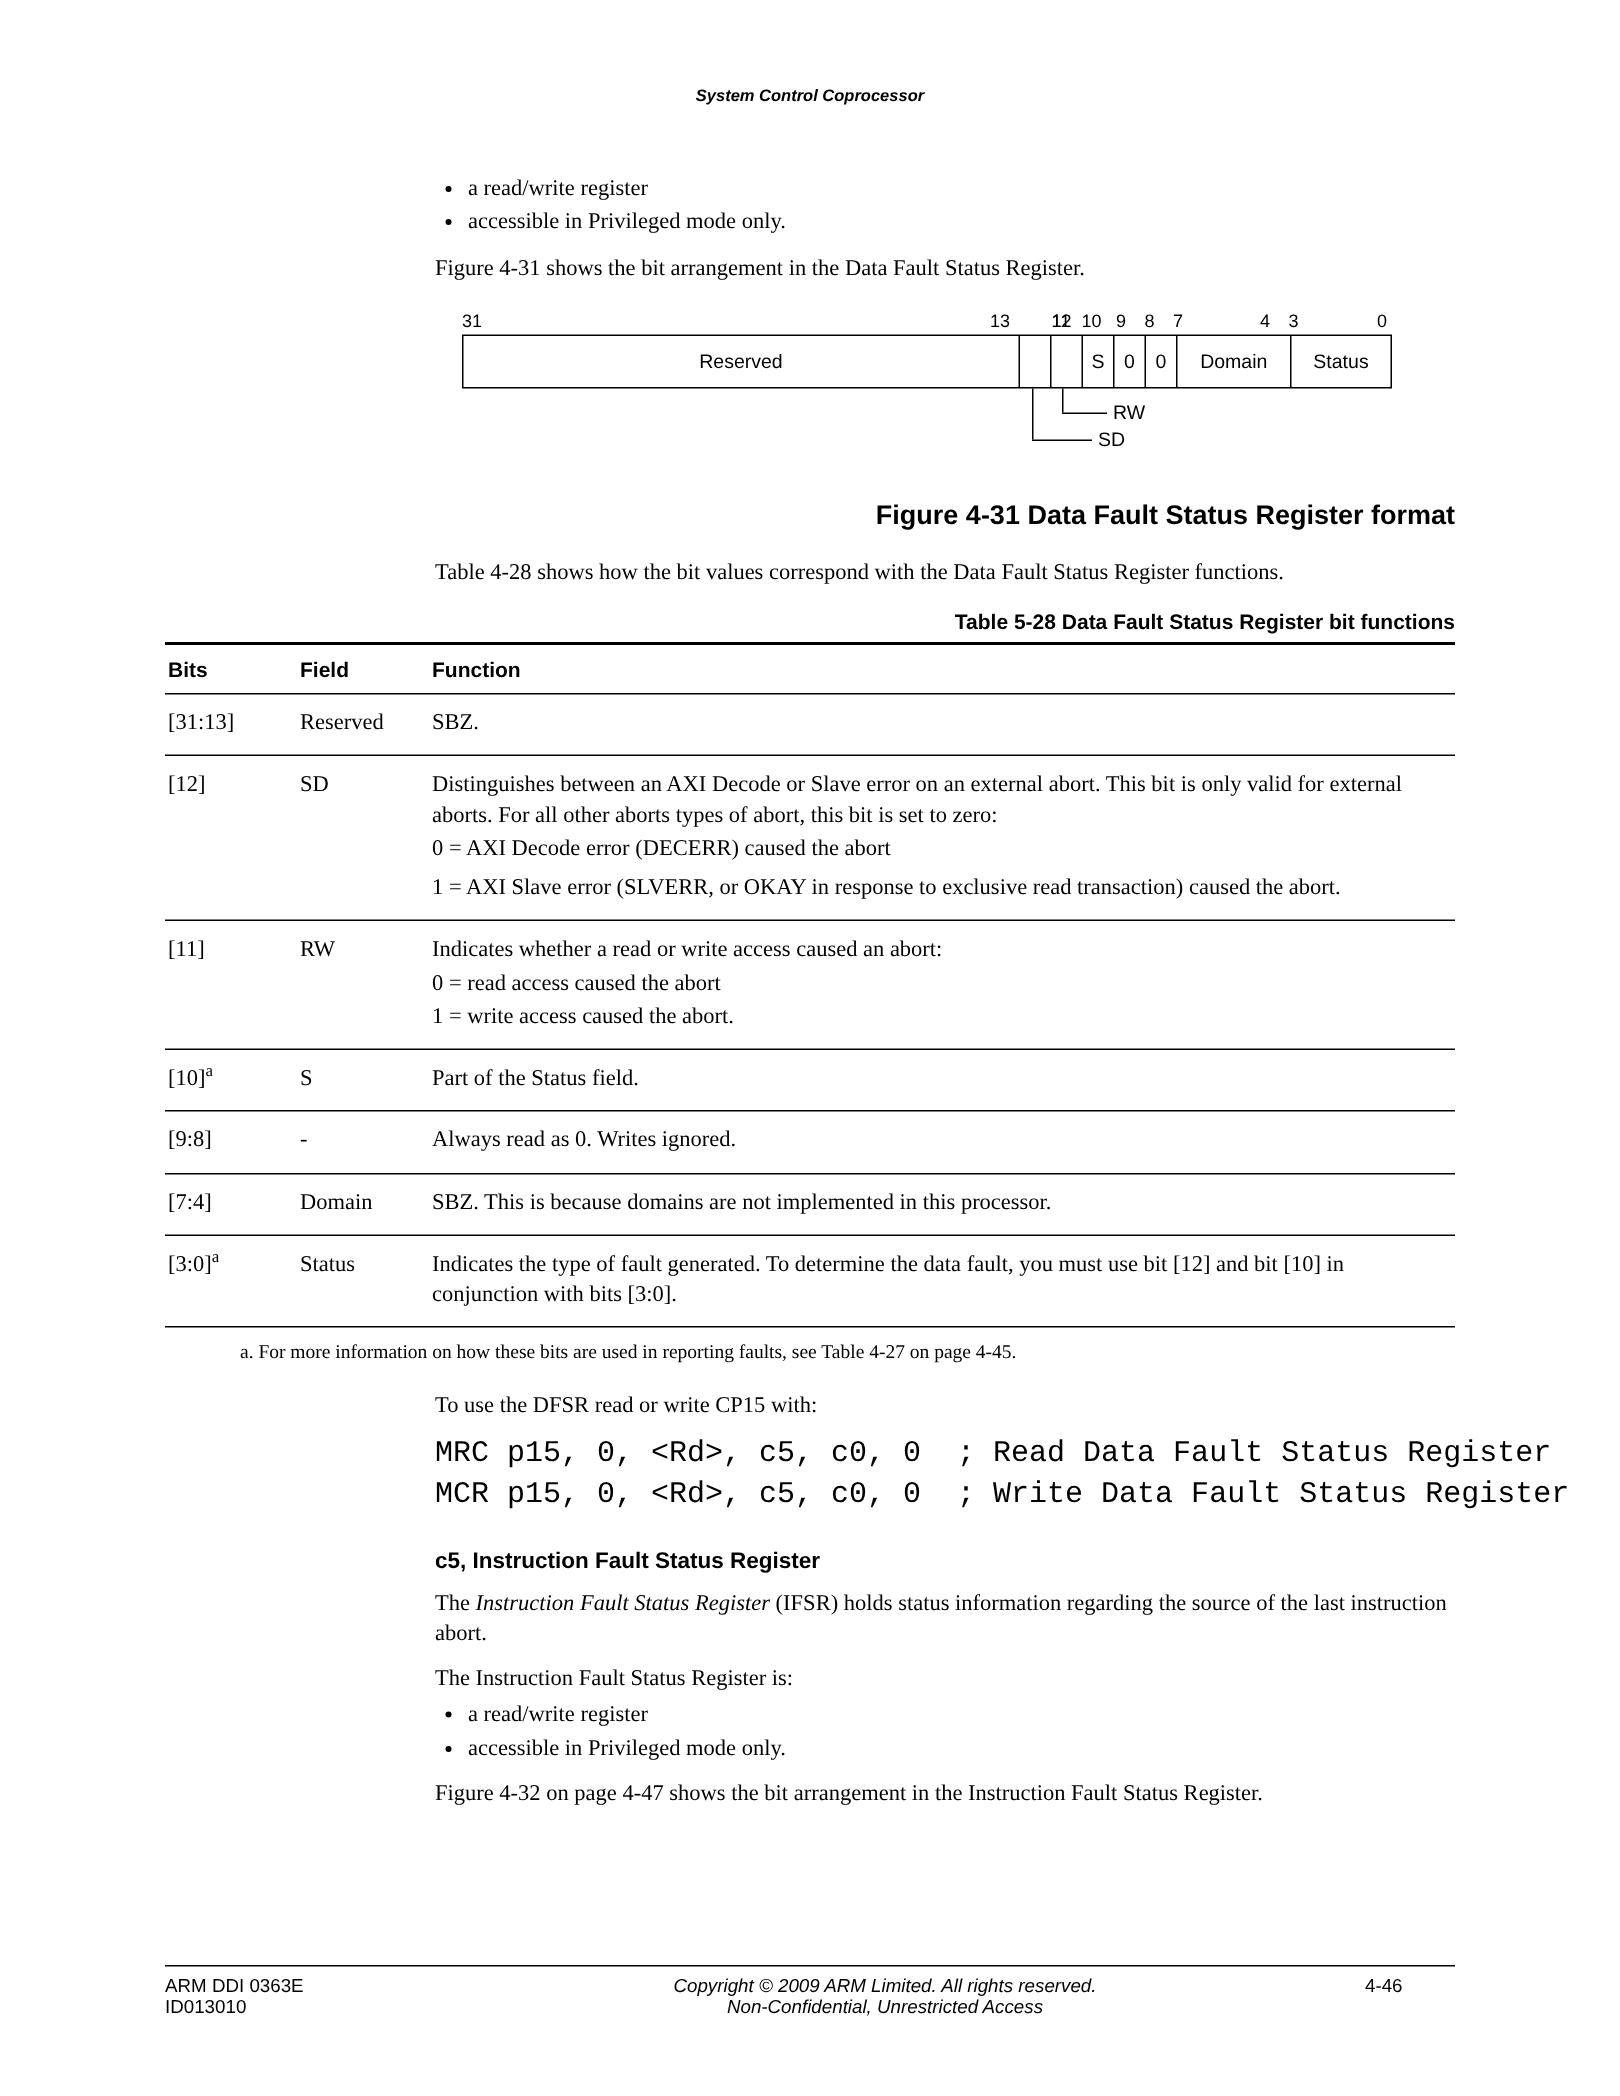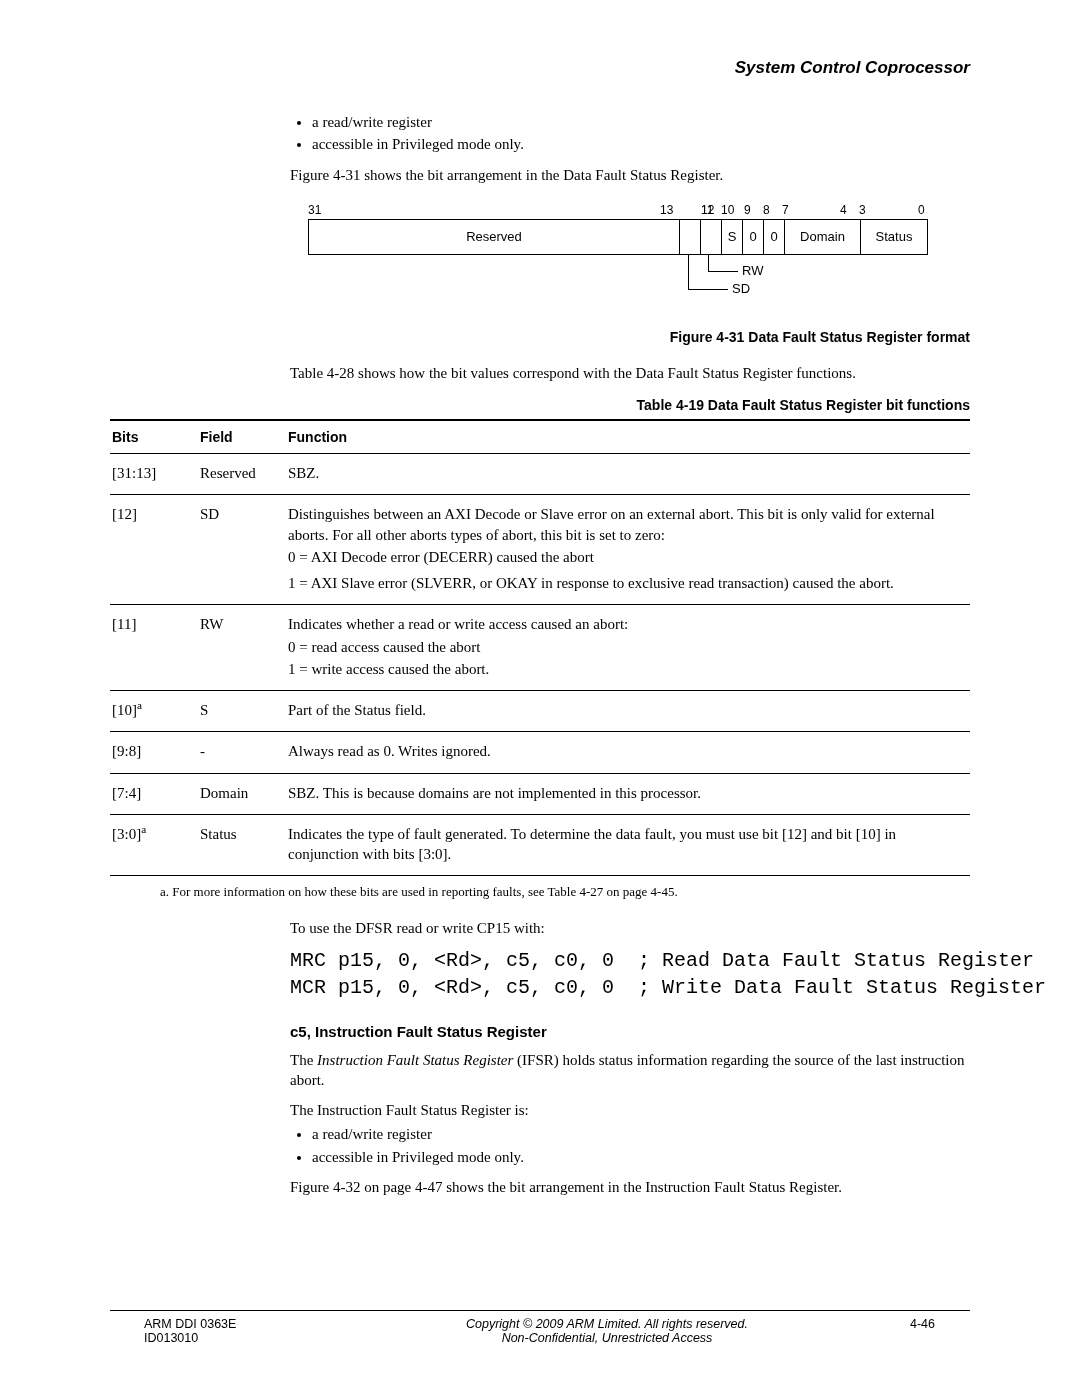--- a/index.html
+++ b/index.html
@@ -10,26 +10,26 @@
     color: #000;
     width: 1080px;
     height: 1397px;
     background: #fff;
     position: relative;
   }
   .page {
     padding: 58px 110px 0 110px;
   }
   .running-head {
-    text-align: right;
+    text-align: center;
     font-family: Arial, Helvetica, sans-serif;
     font-weight: bold;
     font-style: italic;
-    font-size: 17px;
-    margin-bottom: 34px;
+    font-size: 11px;
+    margin-bottom: 46px;
   }
   .body-indent {
     margin-left: 180px;
     margin-right: 0;
   }
   p { margin: 0 0 4px 0; line-height: 1.35; }
   ul.tight {
     margin: 2px 0 10px 0;
     padding-left: 22px;
   }
@@ -78,21 +78,21 @@
   }
   .annot-lbl {
     position: absolute;
     font-size: 13px;
   }
 
   .fig-caption {
     text-align: right;
     font-family: Arial, Helvetica, sans-serif;
     font-weight: bold;
-    font-size: 14px;
+    font-size: 18px;
     margin-top: 24px;
   }
   .tbl-caption {
     text-align: right;
     font-family: Arial, Helvetica, sans-serif;
     font-weight: bold;
     font-size: 14px;
     margin-top: 14px;
     margin-bottom: 6px;
   }
@@ -157,21 +157,21 @@
   }
   .footer-row {
     display: flex;
     justify-content: space-between;
   }
   .footer-center {
     text-align: center;
     flex: 1;
     font-style: italic;
   }
-  .footer-left { width: 160px; margin-left: 34px; }
+  .footer-left { width: 160px; }
   .footer-right { width: 60px; text-align: left; }
 </style>
 </head>
 <body>
 
 <div class="page">
   <div class="running-head">System Control Coprocessor</div>
 
   <div class="body-indent">
     <ul class="tight">
@@ -216,21 +216,21 @@
       </div>
     </div>
   </div>
 
   <div class="fig-caption">Figure 4-31 Data Fault Status Register format</div>
 
   <div class="body-indent gap-md">
     <p>Table 4-28 shows how the bit values correspond with the Data Fault Status Register functions.</p>
   </div>
 
-  <div class="tbl-caption">Table 4-19 Data Fault Status Register bit functions</div>
+  <div class="tbl-caption">Table 5-28 Data Fault Status Register bit functions</div>
 
   <table class="bits">
     <thead>
       <tr>
         <th>Bits</th>
         <th>Field</th>
         <th>Function</th>
       </tr>
     </thead>
     <tbody id="bits-tbody">

